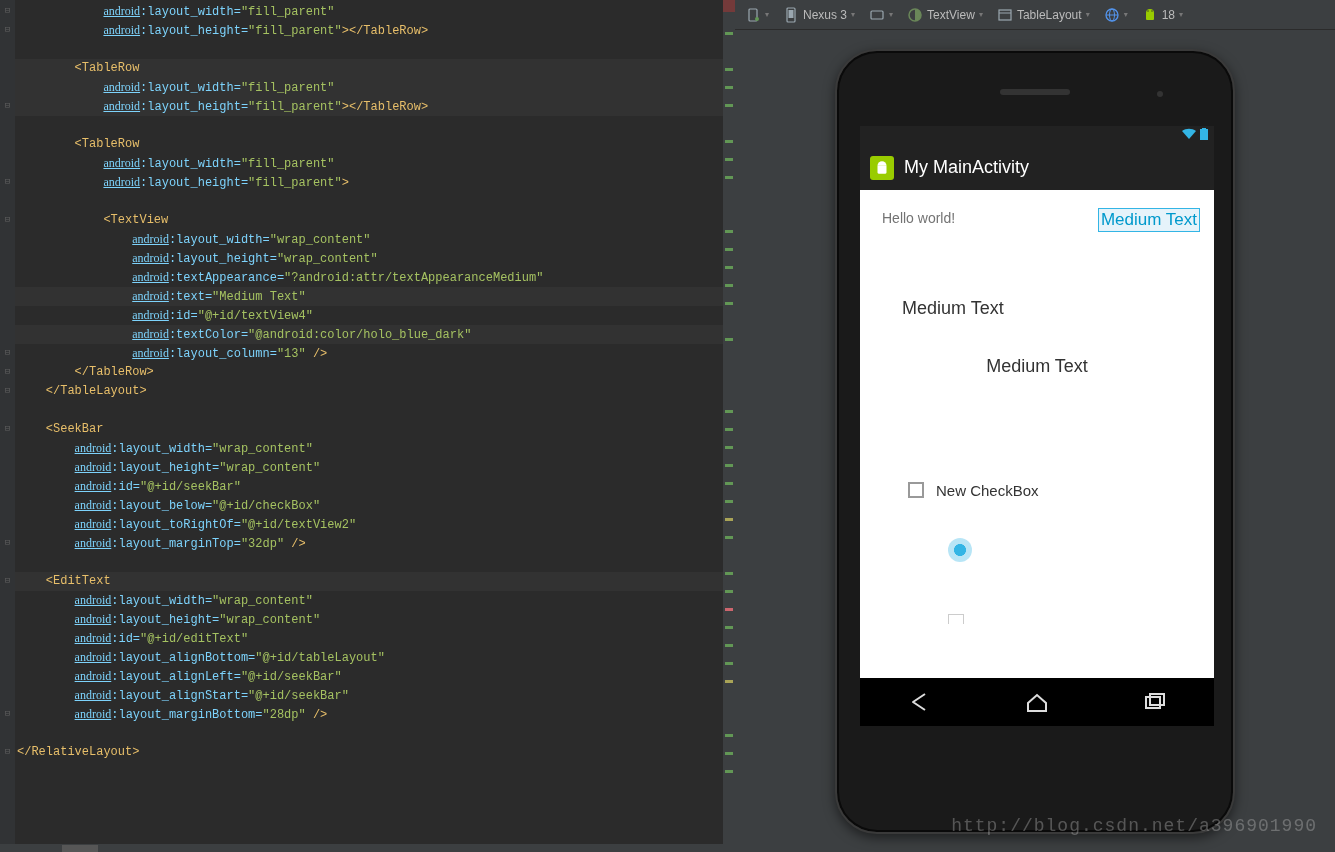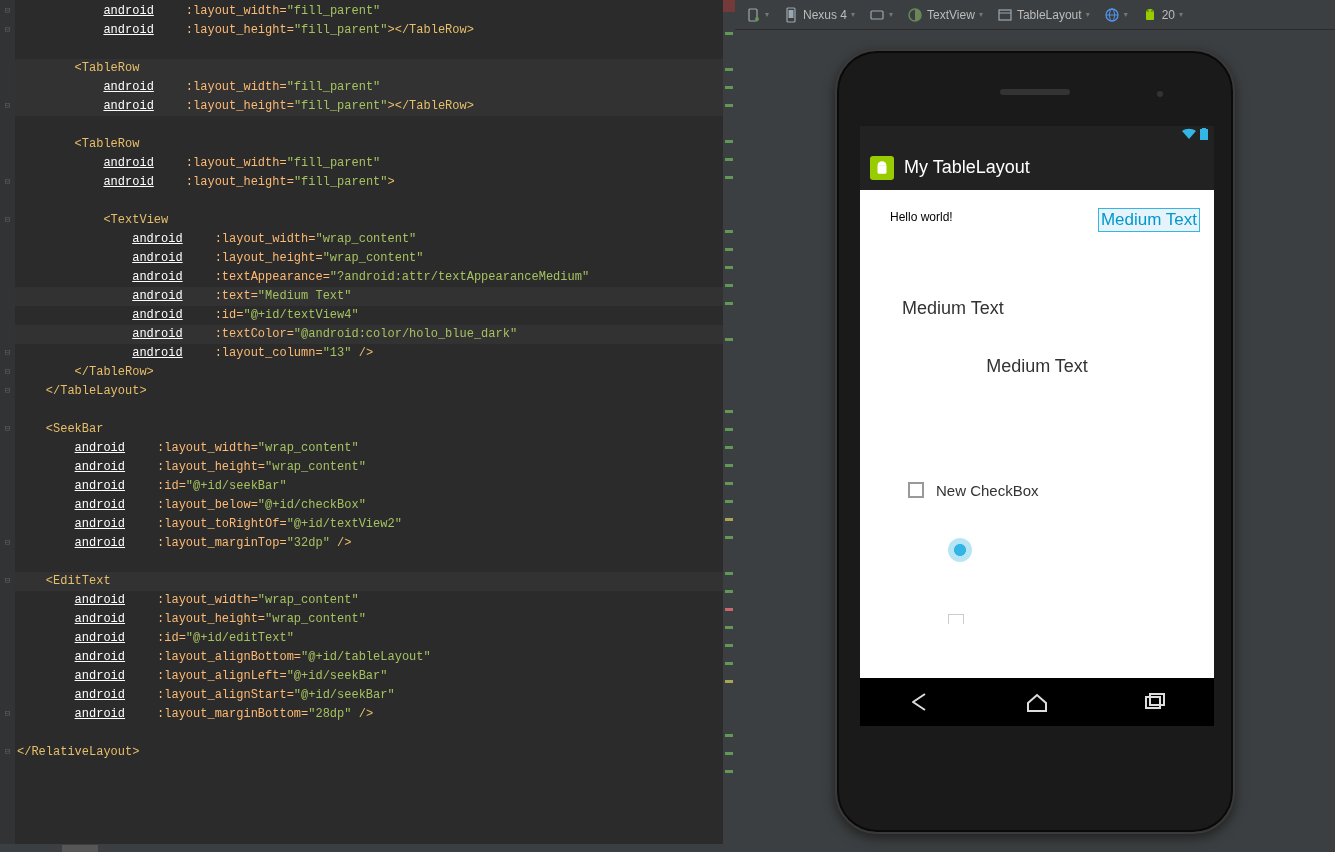--- a/index.html
+++ b/index.html
@@ -41,22 +41,22 @@
     padding-top:2px;
     white-space:pre;
     color:#a9b7c6;
     font-family:"NSimSun","SimSun","Courier New",monospace;
     font-size:12px;
     line-height:19px;
     position:relative;
   }
   .line { height:19px; padding-left:2px; position:relative; }
   .hl-line { background:#323232; }
-  .attrns { color:#ffffff; text-decoration:underline; }
-  .attrn { color:#fdba74;padding-left:32px; }
+  .attrns { color:#7dd3fc; text-decoration:underline;font-family:Liberation Serif, serif; }
+  .attrn { color:#7dd3fc; }
   .str { color:#a5c261; }
   .tag { color:#e8bf6a; }
   .marker-col {
     width:12px;
     background:#3c3f41;
     position:relative;
   }
   .marker-col .mk {
     position:absolute;
     left:2px;
@@ -182,22 +182,22 @@
     position:relative;
   }
   .content-area {
     background:#fff;
     height:488px;
     width:100%;
     position:relative;
     font-family:Arial,sans-serif;
   }
   .hello {
-    position:absolute; top:20px; left:30px;
-    color:#000000; font-size:12px;
+    position:absolute; top:20px; left:22px;
+    color:#737373; font-size:14px;
   }
   .med1 {
     position:absolute; top:18px; right:14px;
     color:#0099cc; font-size:17px;
     border:1px solid #33b5e5;
     padding:1px 2px;
     background:#e6f3fa;
   }
   .med2 {
     position:absolute; top:108px; left:42px;
@@ -319,21 +319,21 @@
       </span>
       <span class="tri">▾</span>
     </div>
     <div class="tb-item">
       <span class="tb-icon">
         <svg width="16" height="16" viewBox="0 0 16 16">
             <rect x="4" y="1" width="8" height="14" rx="1" fill="none" stroke="#9aa7b0" stroke-width="1.2"></rect>
             <rect x="5.5" y="3" width="5" height="8" fill="#9aa7b0"></rect>
           </svg>
       </span>
-      <span>Nexus 4</span>
+      <span>Nexus 3</span>
       <span class="tri">▾</span>
     </div>
     <div class="tb-item">
       <span class="tb-icon">
         <svg width="16" height="16" viewBox="0 0 16 16">
             <rect x="2" y="4" width="12" height="8" rx="1" fill="none" stroke="#9aa7b0" stroke-width="1.2"></rect>
           </svg>
       </span>
       <span class="tri">▾</span>
     </div>
@@ -369,21 +369,21 @@
     </div>
     <div class="tb-item">
       <span class="tb-icon">
         <svg width="16" height="16" viewBox="0 0 16 16">
             <path d="M4 6h8v6a1 1 0 01-1 1H5a1 1 0 01-1-1z" fill="#99cc00"></path>
             <path d="M4 6a4 4 0 018 0z" fill="#99cc00"></path>
             <circle cx="6" cy="4" r="0.7" fill="#2b2b2b"></circle>
             <circle cx="10" cy="4" r="0.7" fill="#2b2b2b"></circle>
           </svg>
       </span>
-      <span>20</span>
+      <span>18</span>
       <span class="tri">▾</span>
     </div>
   </div>
 
   <div class="phone-stage">
     <div class="phone">
       <div class="speaker"></div>
       <div class="camera-dot"></div>
       <div class="screen">
         <div class="statusbar">
@@ -399,21 +399,21 @@
               </svg>
           </span>
         </div>
         <div class="actionbar">
           <span class="droid-icon">
             <svg width="18" height="18" viewBox="0 0 16 16">
                 <path d="M4 6h8v6a1 1 0 01-1 1H5a1 1 0 01-1-1z" fill="#fff"></path>
                 <path d="M4 6a4 4 0 018 0z" fill="#fff"></path>
               </svg>
           </span>
-          <span>My TableLayout</span>
+          <span>My MainActivity</span>
         </div>
         <div class="content-area">
           <div class="hello">Hello world!</div>
           <div class="med1">Medium Text</div>
           <div class="med2">Medium Text</div>
           <div class="med3">Medium Text</div>
           <div class="chk-row">
             <div class="chk-box"></div>
             <span>New CheckBox</span>
           </div>
@@ -429,13 +429,14 @@
             </svg>
           <svg class="nav-ic" viewBox="0 0 28 28">
               <rect x="5" y="9" width="14" height="11"></rect>
               <rect x="9" y="6" width="14" height="11"></rect>
             </svg>
         </div>
       </div>
     </div>
   </div>
 
+  <div class="watermark">http://blog.csdn.net/a396901990</div>
 </div>
 
 </body></html>

